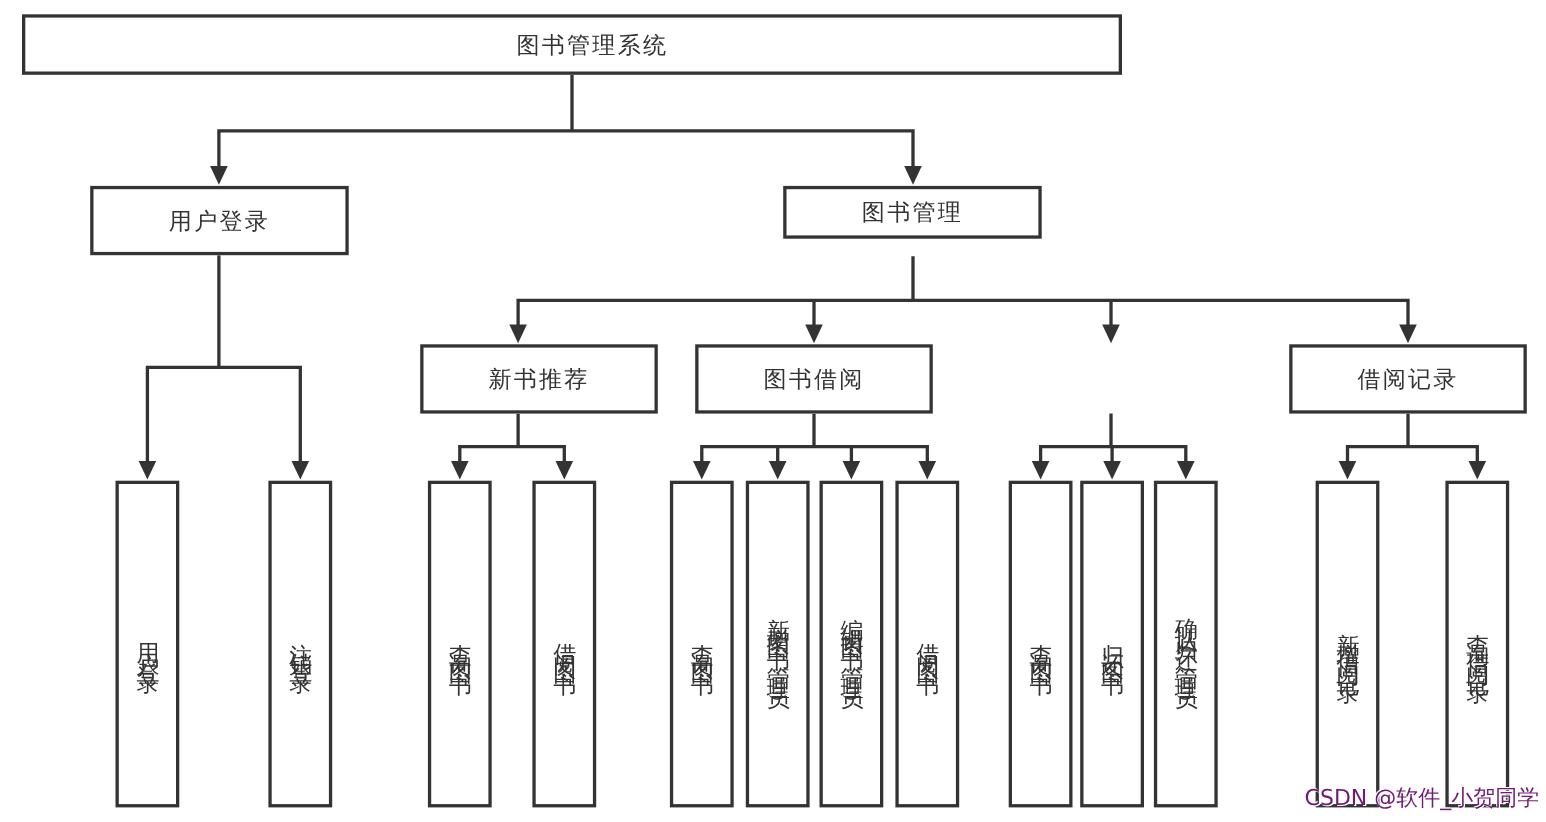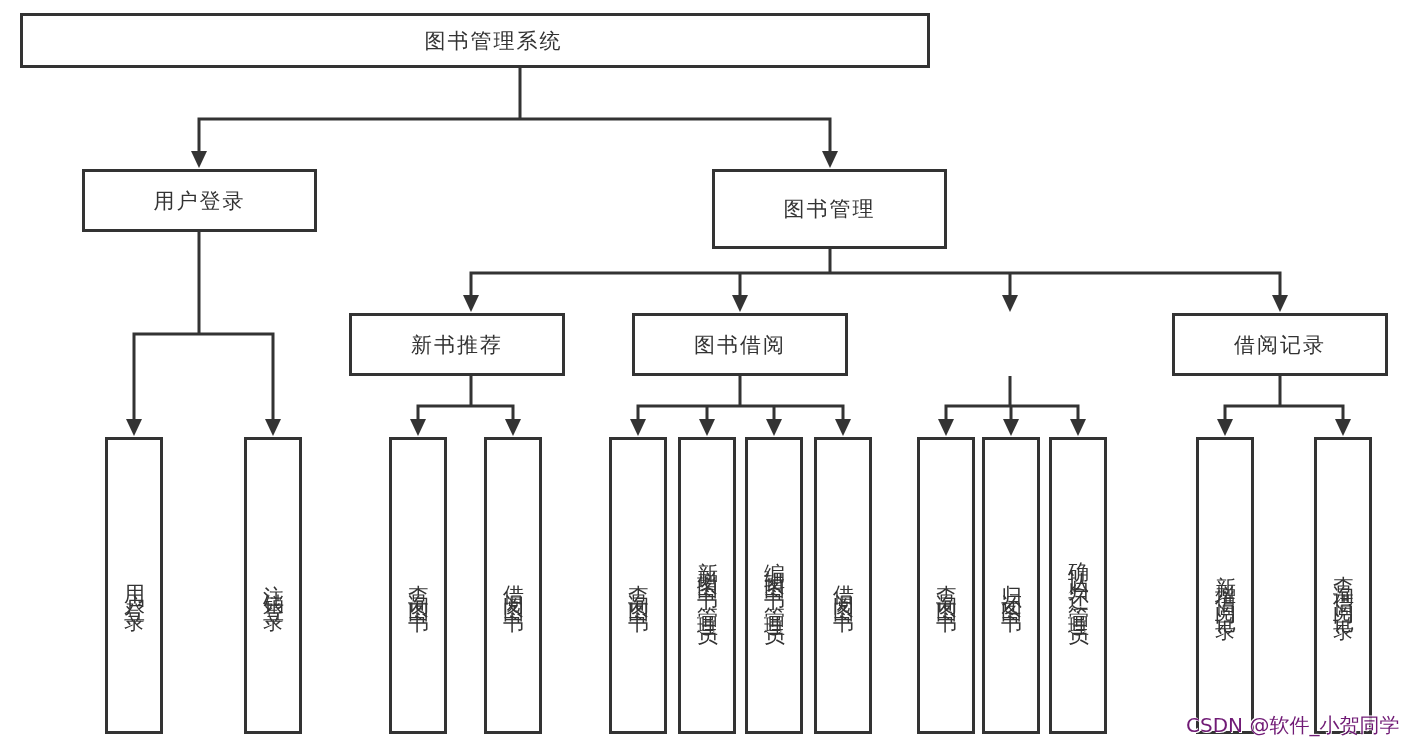--- a/index.html
+++ b/index.html
@@ -37,25 +37,25 @@
     letter-spacing: 2px;
     white-space: nowrap;
   }
   .v-node span {
     writing-mode: vertical-rl;
     font-size: 21px;
     letter-spacing: 9px;
     line-height: 1;
     white-space: nowrap;
   }
-  .root-node   { left: 20px;  top: 13px;  width: 910px; height: 55px; padding-left: 37px; }
+  .root-node   { left: 20px;  top: 13px;  width: 1000px; height: 55px; padding-left: 37px; }
   .l2-a        { left: 82px;  top: 169px; width: 235px;  height: 63px; }
-  .l2-b        { left: 712px; top: 169px; width: 235px;  height: 80px; }
+  .l2-b        { left: 712px; top: 169px; width: 235px;  height: 48px; }
   .l3          { top: 313px;  height: 63px; width: 216px; }
-  .l3-a { left: 349px; }
+  .l3-a { left: 382px; }
   .l3-b { left: 632px; text-align: right; }
   .l3-c { left: 902px; }
   .l3-d { left: 1172px; }
   .leaf { top: 437px; height: 297px; width: 58px; }
   .leaf-1  { left: 105px; }
   .leaf-2  { left: 244px; }
   .leaf-3  { left: 389px; }
   .leaf-4  { left: 484px; }
   .leaf-5  { left: 609px; }
   .leaf-6  { left: 678px; }

